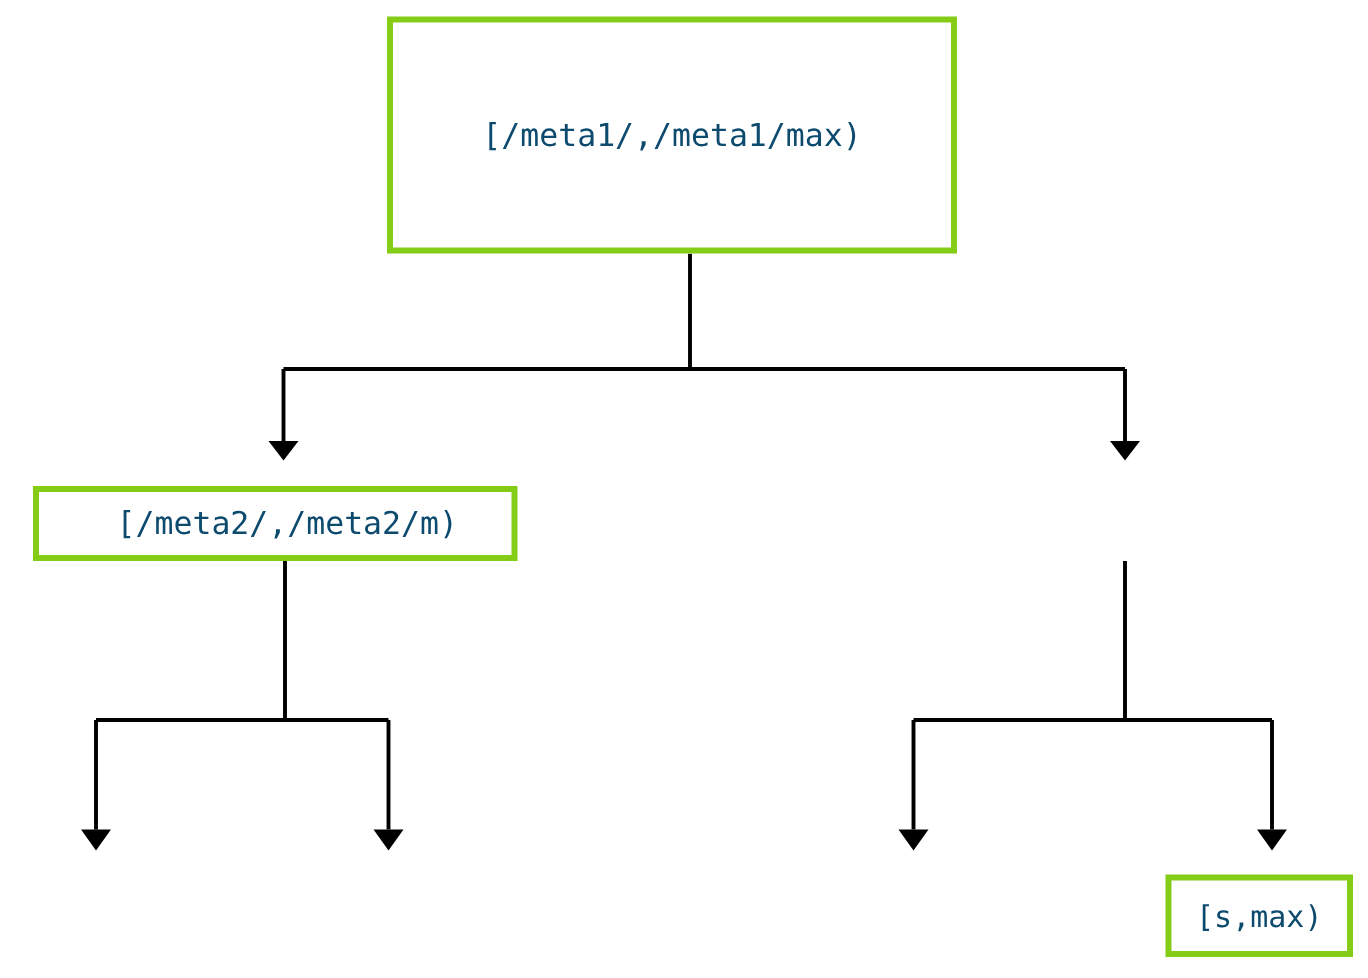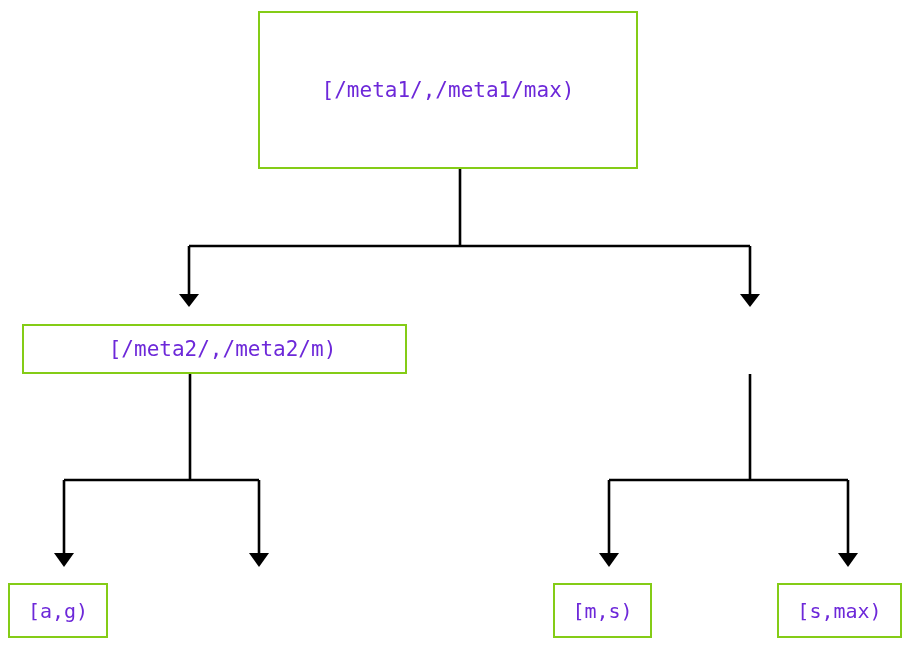--- a/index.html
+++ b/index.html
@@ -22,26 +22,26 @@
     position: absolute;
     top: 0;
     left: 0;
     width: 912px;
     height: 652px;
     display: block;
   }
   .node-box {
     position: absolute;
     box-sizing: border-box;
-    border: 2px solid #84cc16;
+    border: 4px solid #84cc16;
     background: #ffffff;
     display: flex;
     align-items: center;
     justify-content: center;
-    color: #6d28d9;
+    color: #0c4a6e;
     font-family: "DejaVu Sans Mono", "Liberation Mono", monospace;
     letter-spacing: 0px;
     white-space: pre;
     line-height: 1;
   }
   .node-label {
     display: block;
     white-space: pre;
   }
   .level-root  { font-size: 21px; }
@@ -103,31 +103,25 @@
     <g>
       <path d="M 848,480 L 848,553" stroke="#000000" stroke-width="2.6" fill="none"></path>
       <polygon points="838,553 858,553 848,567" fill="#000000"></polygon>
     </g>
   </svg>
 
   <div class="node-box level-root" style="left:258px; top:11px; width:380px; height:158px;">
     <span class="node-label">[/meta1/,/meta1/max)</span>
   </div>
 
-  <div class="node-box level-mid" style="left:22px; top:324px; width:385px; height:50px;padding-left:16px;">
+  <div class="node-box level-mid" style="left:22px; top:324px; width:323px; height:50px;padding-left:16px;">
     <span class="node-label">[/meta2/,/meta2/m)</span>
   </div>
 
 
-  <div class="node-box level-leaf" style="left:8px; top:583px; width:100px; height:55px;">
-    <span class="node-label">[a,g)</span>
-  </div>
 
 
-  <div class="node-box level-leaf" style="left:553px; top:583px; width:99px; height:55px;">
-    <span class="node-label">[m,s)</span>
-  </div>
 
   <div class="node-box level-leaf" style="left:777px; top:583px; width:125px; height:55px;">
     <span class="node-label">[s,max)</span>
   </div>
 
 </div>
 
 </body></html>

